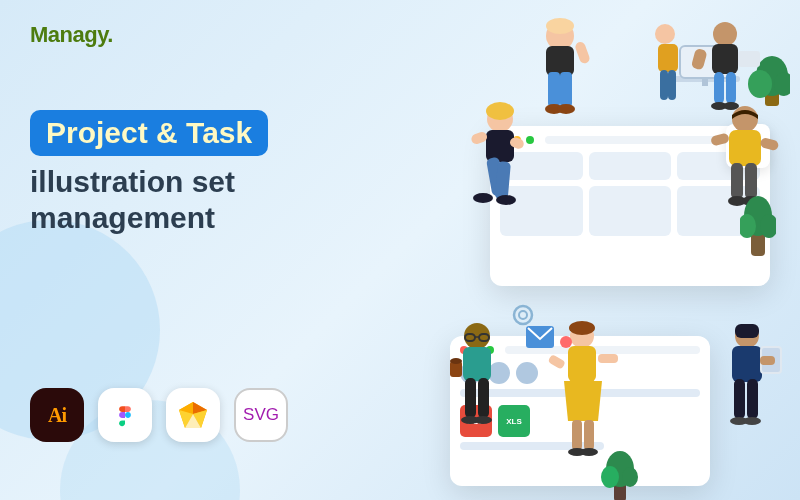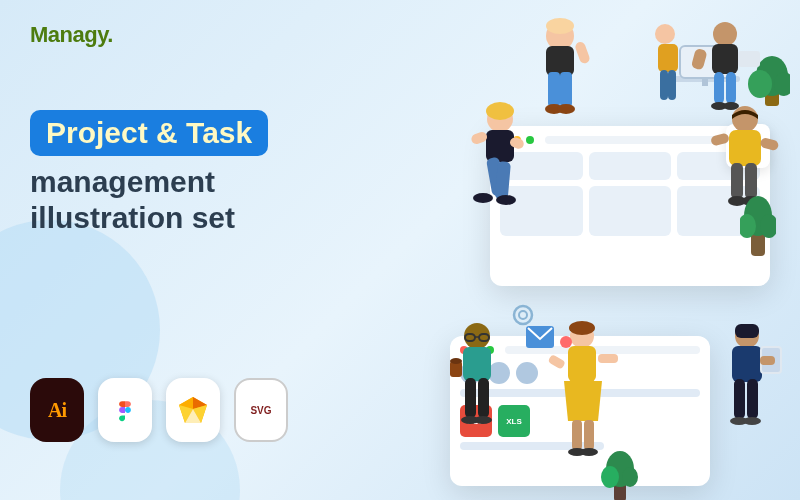--- a/index.html
+++ b/index.html
@@ -85,21 +85,21 @@
       position: absolute;
       bottom: 58px;
       left: 30px;
       display: flex;
       gap: 14px;
       align-items: center;
     }
 
     .format-icon {
       width: 54px;
-      height: 64px;
+      height: 54px;
       border-radius: 16px;
       display: flex;
       align-items: center;
       justify-content: center;
       font-size: 13px;
       font-weight: 700;
     }
 
     .icon-ai {
       background: #2b0a0a;
@@ -271,22 +271,22 @@
 <div class="circle-left"></div>
 <div class="circle-bottom"></div>
 
 <div class="logo">
   <span>Managy.</span>
 </div>
 
 <div class="title-block">
   <div class="title-highlight">Project &amp; Task</div>
   <div class="title-secondary">
+    <div>illustration set</div>
     <div>management</div>
-    <div>illustration set</div>
   </div>
 </div>
 
 <div class="format-icons">
 
   <div class="format-icon icon-ai">
     <span class="ai-text">Ai</span>
   </div>
 
   <div class="format-icon icon-figma">
@@ -304,21 +304,21 @@
       <polygon points="16,2 30,10 24,28 8,28 2,10" fill="#FDB300"></polygon>
       <polygon points="16,2 30,10 16,14" fill="#EA6C00"></polygon>
       <polygon points="16,2 2,10 16,14" fill="#FDAD00"></polygon>
       <polygon points="2,10 8,28 16,14" fill="#FDD231"></polygon>
       <polygon points="30,10 24,28 16,14" fill="#FDD231"></polygon>
       <polygon points="8,28 24,28 16,14" fill="#FEEEB7"></polygon>
     </svg>
   </div>
 
   <div class="format-icon icon-svg">
-    <span style="font-size:10px;font-weight:700;color:#7f1d1d;">SVG</span>
+    <span style="font-size:17px;font-weight:400;color:#a21caf;">SVG</span>
   </div>
 </div>
 
 <div class="illustration-area">
 
   <svg class="desk-person-1" viewBox="0 0 80 110">
 
     <ellipse cx="40" cy="20" rx="14" ry="14" fill="#f5c5a3"></ellipse>
 
     <ellipse cx="40" cy="10" rx="14" ry="8" fill="#f9d4a0"></ellipse>

